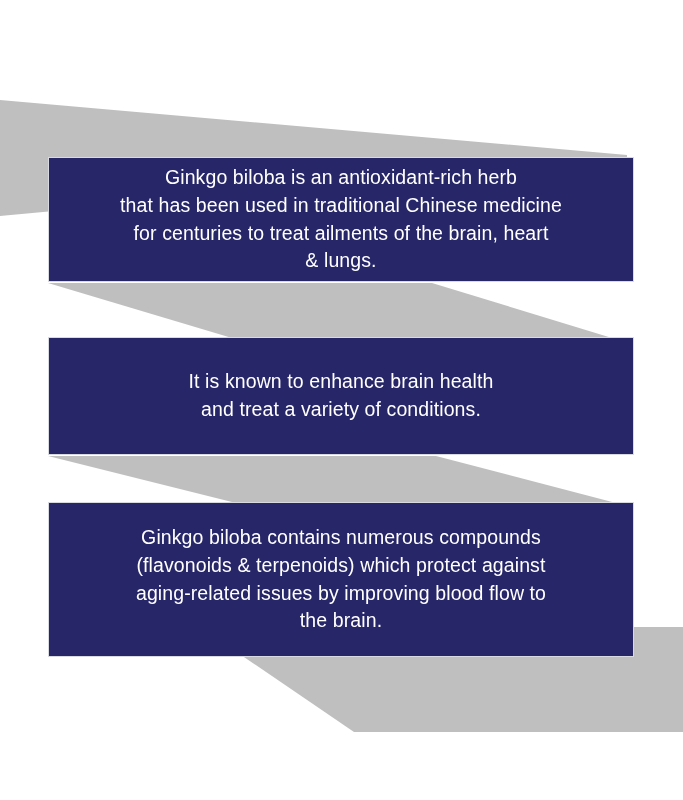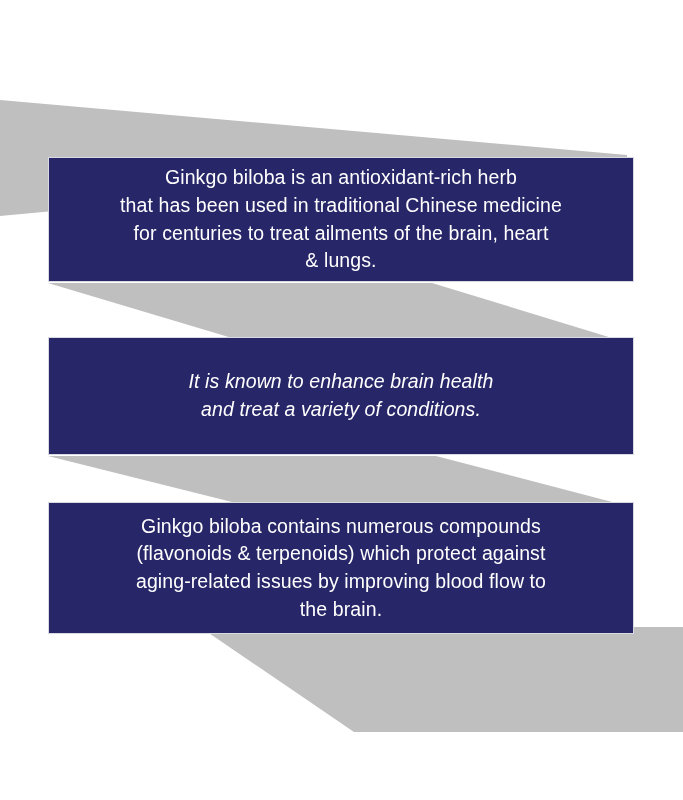--- a/index.html
+++ b/index.html
@@ -45,22 +45,22 @@
   }
   .card-text {
     font-size: 19.5px;
     line-height: 1.42;
     letter-spacing: 0.1px;
     color: #ffffff;
     white-space: pre-line;
     font-weight: 400;
   }
   #card-1 { top: 157px; height: 125px; }
-  #card-2 { top: 337px; height: 118px; font-style: italic; }
-  #card-3 { top: 502px; height: 132px; }
+  #card-2 { top: 337px; height: 118px; }
+  #card-3 { top: 502px; height: 155px; }
 </style>
 </head>
 <body>
 
 <div id="canvas">
 
   <svg id="ribbon" viewBox="0 0 683 800" aria-hidden="true">
 
     <polygon fill="#BFBFBF" points="0,100 627,155 627,158 0,216"></polygon>
 

